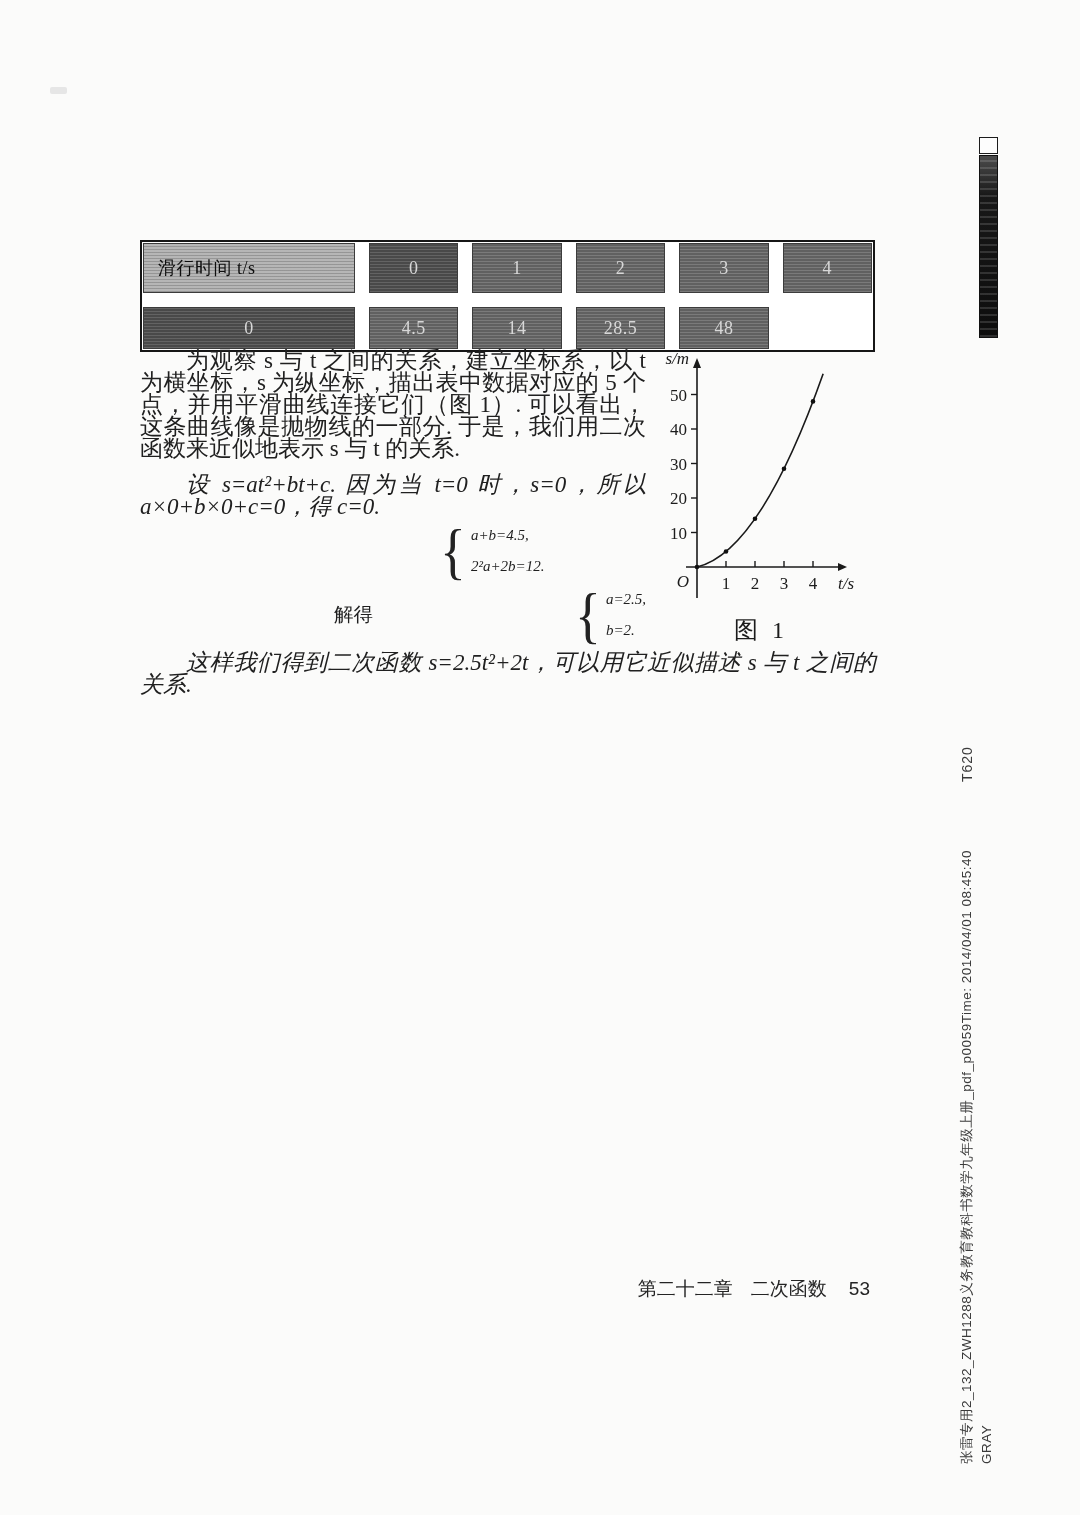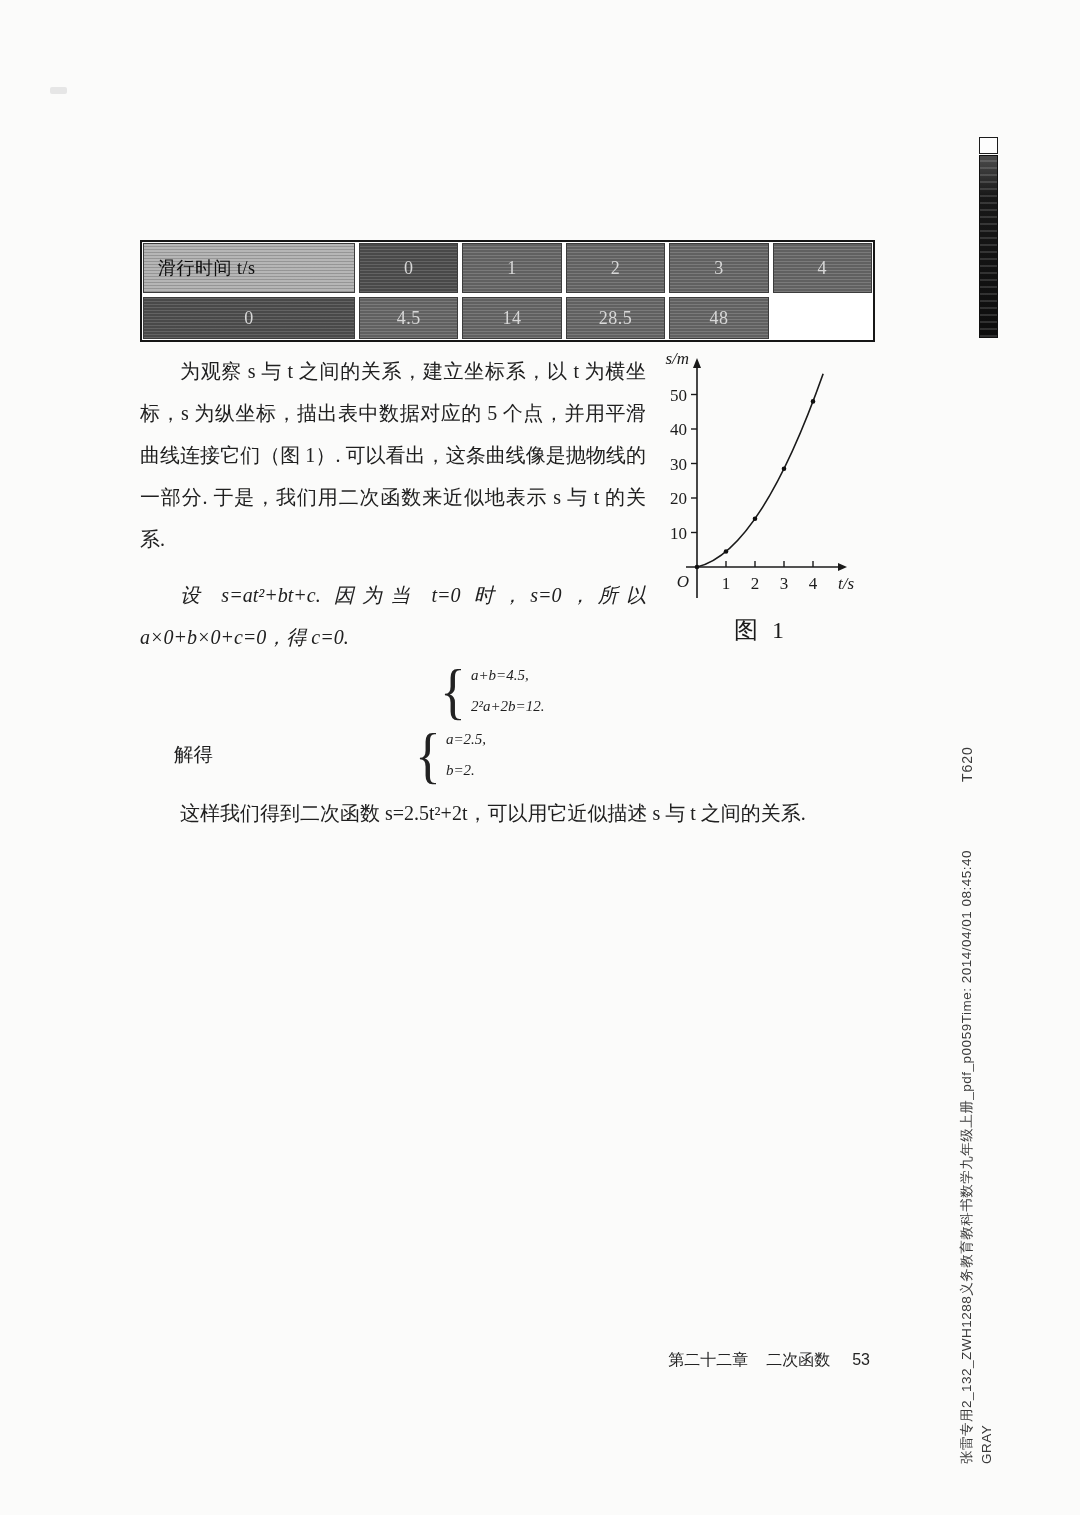--- a/index.html
+++ b/index.html
@@ -9,21 +9,21 @@
     font-family:"Liberation Serif","DejaVu Serif",serif;
     color:#1f1f1f;
   }
   
   .smudge{position:absolute;left:50px;top:87px;width:17px;height:7px;background:#e6e6e6;border-radius:2px;}
 
   
   .scan-table{
     position:absolute;left:140px;top:240px;width:735px;
     display:grid;grid-template-columns:212px repeat(5,1fr);
-    grid-template-rows:50px 42px;gap:4px;
+    grid-template-rows:50px 42px;gap:14px;
     background:#ffffff;border:2px solid #161616;box-sizing:border-box;padding:1px;
   }
   .scan-table .cell{
     border:1px solid #3c3c3c;display:flex;align-items:center;box-sizing:border-box;
     font-size:18px;letter-spacing:.5px;
   }
   .cell.label{
     padding-left:14px;color:#0e0e0e;
     background:
       repeating-linear-gradient(0deg, rgba(0,0,0,.16) 0 1px, rgba(255,255,255,.05) 1px 3px),
@@ -37,43 +37,43 @@
   }
   .cell.data.dark{background:
       repeating-linear-gradient(0deg, rgba(255,255,255,.07) 0 1px, rgba(0,0,0,.16) 1px 3px),
       #575757;}
 
   
   .content{position:absolute;left:140px;top:350px;width:736px;}
   .row{display:flex;}
   .left-col{width:506px;}
   .para{
-    margin:0;font-size:20px;line-height:42px;text-align:justify;
+    margin:0;font-size:23px;line-height:22px;text-align:justify;
     text-indent:2em;color:#202020;
   }
   .para.tight{margin-top:14px;font-style:italic;}
 
   .eq-block{display:flex;align-items:center;margin:2px 0 0 300px;}
   .eq-block .brace{font-size:54px;font-weight:300;line-height:1;transform:scaleY(1.15);color:#222;margin-right:5px;}
   .eq-lines{font-size:15px;line-height:31px;font-style:italic;}
-  .solve-row{display:flex;align-items:center;margin-top:0px;}
+  .solve-row{display:flex;align-items:center;margin-top:0px;justify-content:flex-end;}
   .solve-label{margin-left:34px;font-size:19.5px;}
   .solve-row .eq-block{margin-left:202px;margin-top:2px;}
 
   
   .figure{width:230px;position:relative;}
   .figure svg{display:block;}
   .fig-caption{font-size:24px;text-align:center;margin-top:2px;letter-spacing:4px;color:#1b1b1b;}
   .tick{font:17px "Liberation Serif",serif;fill:#1b1b1b;}
   .alab{font:italic 17px "Liberation Serif",serif;fill:#1b1b1b;}
 
   
   .footer{
-    position:absolute;left:140px;top:1350px;width:736px;text-align:right;
-    font-size:16px;color:#242424;padding-right:6px;box-sizing:border-box;
+    position:absolute;left:140px;top:1276px;width:736px;text-align:right;
+    font-size:19px;color:#242424;padding-right:6px;box-sizing:border-box;
   }
   .footer .sep{display:inline-block;width:18px;}
   .footer .pg{display:inline-block;margin-left:22px;font-family:"Liberation Sans",sans-serif;}
 
   
   .cal-strip{position:absolute;left:979px;top:137px;width:19px;}
   .cal-strip .white-box{height:17px;border:1.5px solid #1c1c1c;background:#fdfdfd;box-sizing:border-box;}
   .cal-strip .bar{
     height:183px;margin-top:1px;
     background:
@@ -170,21 +170,21 @@
           <circle cx="138" cy="118.675" r="2.3" fill="#101010"></circle>
           <circle cx="167" cy="51.39999999999998" r="2.3" fill="#101010"></circle>
           <text x="43" y="14" text-anchor="end" class="alab">s/m</text>
           <text x="208" y="239" text-anchor="end" class="alab">t/s</text>
           <text x="43" y="237" text-anchor="end" class="alab">O</text>
         </svg>
       <div class="fig-caption">图 1</div>
     </figure>
   </div>
 
-  <p class="para" style="margin-top:6px;">这样我们得到二次函数 s=2.5t²+2t，可以用它近似描述 s 与 t 之间的关系.</p>
+  <p class="para" style="margin-top:6px;font-style:italic;">这样我们得到二次函数 s=2.5t²+2t，可以用它近似描述 s 与 t 之间的关系.</p>
 </div>
 
 <div class="footer">
   <span>第二十二章</span><span class="sep"></span><span>二次函数</span><span class="pg">53</span>
 </div>
 
 <div class="cal-strip">
   <div class="white-box"></div>
   <div class="bar"></div>
 </div>

